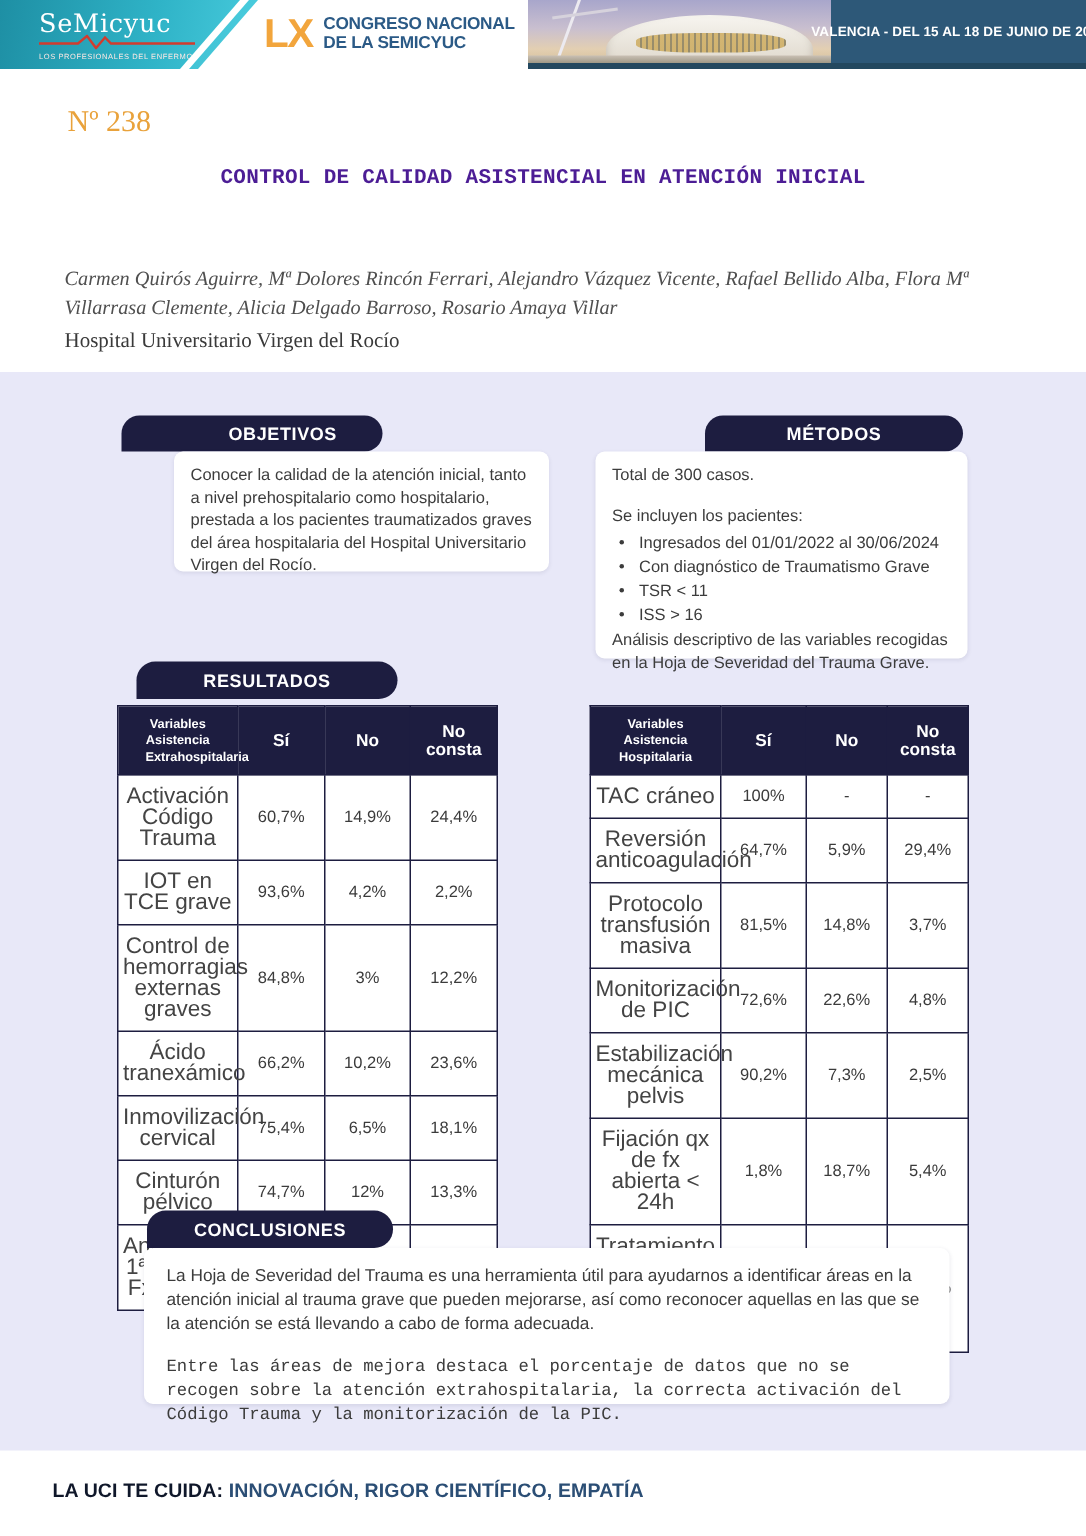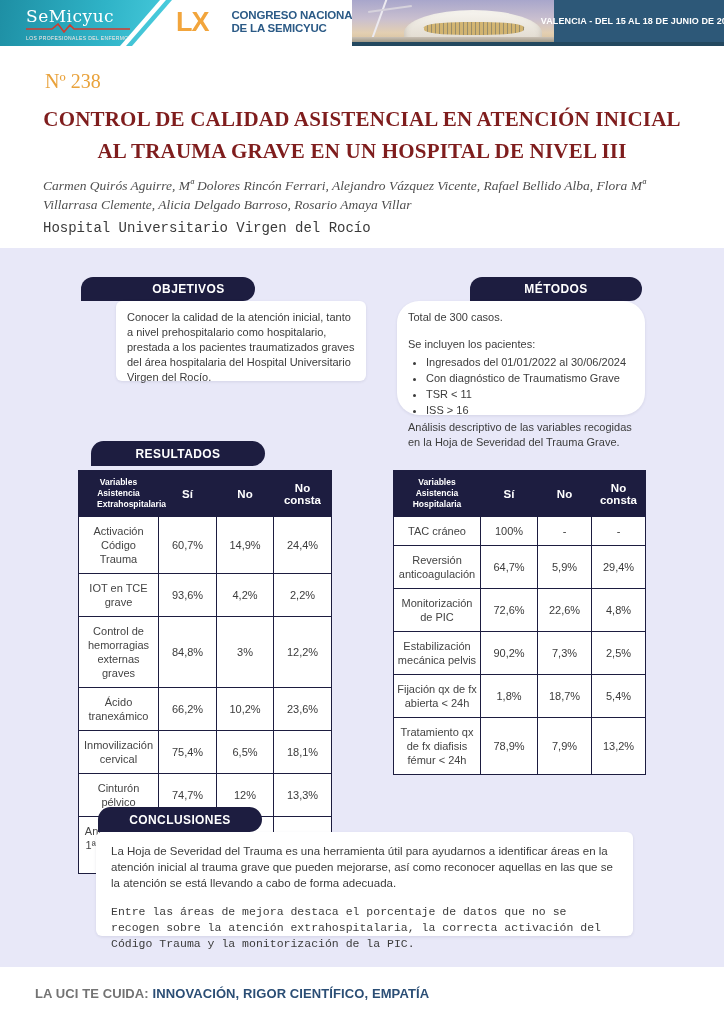--- a/index.html
+++ b/index.html
@@ -11,21 +11,21 @@
   .logo-block { position:absolute; left:0; top:0; width:185px; height:46px;
     background:linear-gradient(100deg,#1e8fa4 0%,#2fb3c7 55%,#4ccfe0 100%);
     clip-path:polygon(0 0,160px 0,120px 46px,0 46px); }
   .logo-stripe { position:absolute; left:0; top:0; width:185px; height:46px;
     background:linear-gradient(100deg,#2aa8bc,#4ccfe0);
     clip-path:polygon(166px 0,172px 0,132px 46px,126px 46px); }
   .logo-inner { position:absolute; left:26px; top:6px; }
   .logo-text { color:#ffffff; font-size:17px; letter-spacing:0.5px; font-family:"DejaVu Serif", serif; }
   .logo-beat { display:block; margin-top:-3px; }
   .logo-tagline { color:#ffe9e4; font-size:5px; letter-spacing:0.4px; margin-top:2px; white-space:nowrap; }
-  .congress-block { position:absolute; left:176px; top:9px; display:flex; align-items:flex-start; gap:23px; }
+  .congress-block { position:absolute; left:176px; top:9px; display:flex; align-items:center; gap:7px; }
   .lx-numeral { color:#f2a53c; font-size:27px; font-weight:bold; letter-spacing:-1px; line-height:27px; }
   .congress-lines { display:flex; flex-direction:column; }
   .congress-lines span { color:#2b5a86; font-size:11.5px; font-weight:bold; letter-spacing:-0.2px; line-height:13px; white-space:nowrap; }
   .photo { position:absolute; left:352px; top:0; width:202px; height:42px; overflow:hidden;
     background:linear-gradient(180deg,#a8a6cb 0%,#c9bfcf 45%,#e3cfb2 78%,#d5c09c 100%); }
   .photo .spire { position:absolute; left:26px; top:-2px; width:2px; height:44px; background:#eceaf0; transform:rotate(20deg); }
   .photo .spire2 { position:absolute; left:16px; top:8px; width:44px; height:2px; background:#d6d2dc; transform:rotate(-8deg); }
   .photo .dome { position:absolute; left:52px; top:10px; width:138px; height:46px;
     background:linear-gradient(180deg,#f7f5f0 0%,#e3ddd2 60%,#b9b0a2 100%); border-radius:50% 50% 30% 30%;
     box-shadow:inset 0 -4px 6px rgba(120,110,95,.35); }
@@ -34,69 +34,69 @@
   .photo .water { position:absolute; left:0; bottom:0; width:100%; height:5px; background:linear-gradient(180deg,#c9c0b4,#9f9886); }
   .date-banner { position:absolute; left:554px; top:0; width:170px; height:42px; background:#2d5878;
     display:flex; align-items:center; justify-content:center; }
   .date-banner span { color:#ffffff; font-size:9px; font-weight:bold; letter-spacing:0.1px; white-space:nowrap; }
   .header-strip { position:absolute; left:352px; top:42px; width:372px; height:4px; background:#23485f; }
 
   
   .poster-number { position:absolute; left:45px; top:70px; color:#e9a23b; font-size:20px;
     font-family:"Liberation Serif", serif; }
   .poster-title { position:absolute; left:32px; top:103px; width:660px; text-align:center;
-    color:#7f1d1d; font-size:21px; line-height:32px; font-family:Liberation Serif, serif; letter-spacing:0.2px; }
+    color:#4c1d95; font-size:14px; line-height:32px; font-family:Liberation Mono, monospace; letter-spacing:0.2px; }
   .poster-authors { position:absolute; left:43px; top:176px; width:648px; color:#4f4f4f;
     font-size:13.5px; line-height:19px; font-style:italic; font-family:"Liberation Serif", serif; }
   .poster-affiliation { position:absolute; left:43px; top:220px; color:#3a3a3a; font-size:14px;
-    font-family:Liberation Mono, monospace; }
+    font-family:Liberation Serif, serif; }
 
   
   .panel { position:absolute; left:0; top:248px; width:724px; height:719px; background:#e8e8f8; }
 
   .tab { position:absolute; background:#1d1d40; border-radius:13px 13px 13px 0;
     display:flex; align-items:center; justify-content:center; }
   .tab span { color:#ffffff; font-size:12px; font-weight:bold; letter-spacing:0.4px; }
   .card { position:absolute; background:#ffffff; border-radius:6px; box-shadow:0 1px 3px rgba(40,40,80,.10);
     color:#3c3c3c; }
 
   .tab-objetivos { left:81px; top:277px; width:174px; height:24px;padding-left:41px; }
   .card-objetivos { left:78px; top:301px; width:250px; height:80px; padding:9px 11px;
     font-size:11px; line-height:15px;margin-left:38px; }
 
   .tab-metodos { left:470px; top:277px; width:172px; height:24px; }
-  .card-metodos { left:397px; top:301px; width:248px; height:114px; padding:9px 11px;
-    font-size:11px; line-height:15px;border-radius:22px; }
+  .card-metodos { left:397px; top:301px; width:248px; height:138px; padding:9px 11px;
+    font-size:11px; line-height:15px; }
   .card-metodos .gap { height:12px; }
   .card-metodos ul { list-style:disc; padding-left:18px; margin:3px 0 2px 0; }
   .card-metodos li { margin:1px 0; }
 
   .tab-resultados { left:91px; top:441px; width:174px; height:25px; }
 
   table.data-table { position:absolute; border-collapse:collapse; table-layout:fixed; background:#ffffff; }
   .table-left { left:78px; top:470px; width:253px; }
   .table-right { left:393px; top:470px; width:252px; }
   table.data-table th, table.data-table td { border:1px solid #1d1d40; text-align:center; vertical-align:middle; }
   table.data-table th { background:#1d1d40; color:#ffffff; font-size:11.5px; font-weight:bold; padding:8px 2px; }
   table.data-table th.var-col { font-size:8.5px; line-height:11px; padding:6px 18px; }
   table.data-table td { font-size:11px; color:#3b3b3b; padding:7px 3px; line-height:14px; background:#ffffff; }
-  table.data-table td:first-child { font-size:11px; color:#444; }
+  table.data-table td:first-child { font-size:15px; color:#444; }
   .table-left col.c1 { width:80px; } .table-left col.c2 { width:58px; }
   .table-left col.c3 { width:57px; } .table-left col.c4 { width:58px; }
   .table-right col.c1 { width:87px; } .table-right col.c2 { width:57px; }
   .table-right col.c3 { width:54px; } .table-right col.c4 { width:54px; }
 
   .tab-conclusiones { left:98px; top:807px; width:164px; height:25px; }
   .card-conclusiones { left:96px; top:832px; width:537px; height:104px; padding:11px 15px;
     font-size:11.5px; line-height:16px; }
   .card-conclusiones p + p { margin-top:13px;font-family:Liberation Mono, monospace; }
 
   
   .footer-line { position:absolute; left:35px; top:986px; font-size:13px; font-weight:bold; letter-spacing:0.1px; }
-  .footer-prefix { color:#737373; }
+  .footer-prefix { color:#0f172a; }
   .footer-motto { color:#2b4e75; }
 </style>
 </head>
 <body>
 
 <div class="page">
 
   <header class="topbar">
     <div class="logo-block">
       <div class="logo-inner">
@@ -127,21 +127,20 @@
 
     <div class="date-banner">
       <span>VALENCIA - DEL 15 AL 18 DE JUNIO DE 2025</span>
     </div>
     <div class="header-strip"></div>
   </header>
 
   <div class="poster-number">Nº 238</div>
   <h1 class="poster-title">
     <span>CONTROL DE CALIDAD ASISTENCIAL EN ATENCIÓN INICIAL</span><br>
-    <span>AL TRAUMA GRAVE EN UN HOSPITAL DE NIVEL III</span>
   </h1>
   <div class="poster-authors">Carmen Quirós Aguirre, Mª Dolores Rincón Ferrari, Alejandro Vázquez Vicente, Rafael Bellido Alba, Flora Mª Villarrasa Clemente, Alicia Delgado Barroso, Rosario Amaya Villar</div>
   <div class="poster-affiliation">Hospital Universitario Virgen del Rocío</div>
 
   <div class="panel"></div>
 
   <div class="tab tab-objetivos">
     <span>OBJETIVOS</span>
   </div>
   <div class="card card-objetivos">
@@ -251,20 +250,26 @@
           <td>-</td>
           <td>-</td>
         </tr>
         <tr>
           <td>Reversión anticoagulación</td>
           <td>64,7%</td>
           <td>5,9%</td>
           <td>29,4%</td>
         </tr>
         <tr>
+          <td>Protocolo transfusión masiva</td>
+          <td>81,5%</td>
+          <td>14,8%</td>
+          <td>3,7%</td>
+        </tr>
+        <tr>
           <td>Monitorización de PIC</td>
           <td>72,6%</td>
           <td>22,6%</td>
           <td>4,8%</td>
         </tr>
         <tr>
           <td>Estabilización mecánica pelvis</td>
           <td>90,2%</td>
           <td>7,3%</td>
           <td>2,5%</td>

